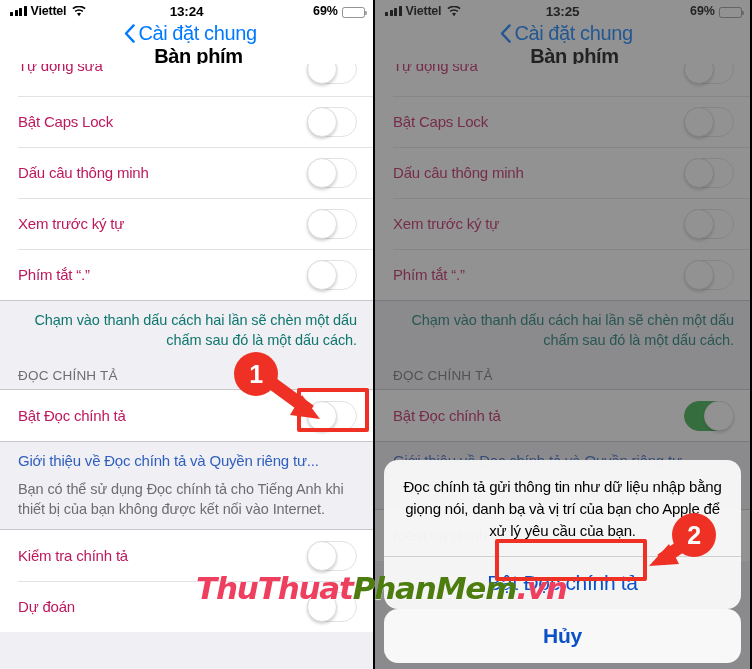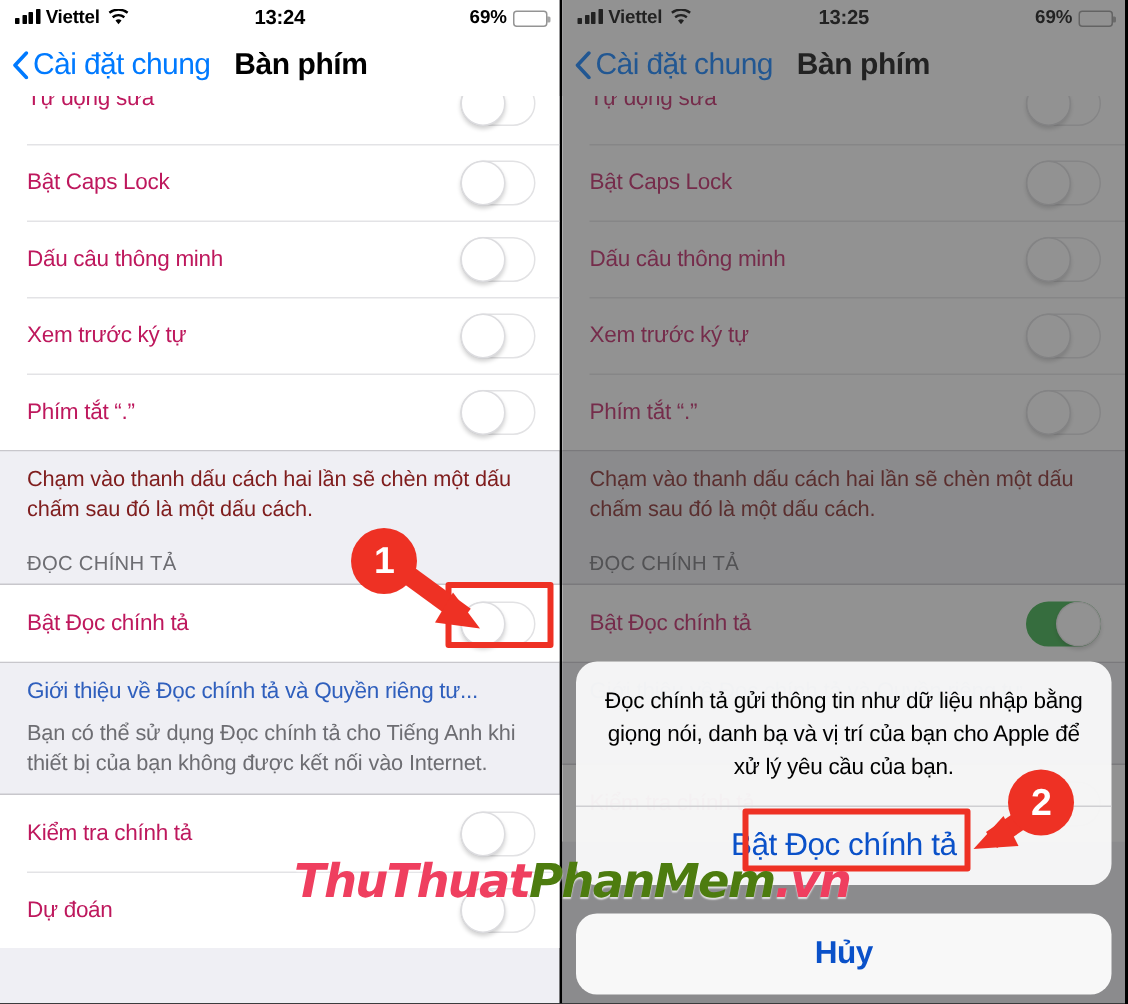--- a/index.html
+++ b/index.html
@@ -44,21 +44,21 @@
   .batt::after {
     content:""; position:absolute; right:-3px; top: 3px;
     width: 2px; height: 4px; border-radius: 0 1px 1px 0;
     background: rgba(0,0,0,.35);
   }
   .batt-fill { height: 100%; width: 69%; background: #ffd400; border-radius: 1px; }
 
   
   .navbar {
     height: 42px; background: #fff; display: flex; align-items: center;
-    padding-left: 8px; position: relative;
+    padding-left: 8px; position: relative; flex-direction: column;
   }
   .back { display: flex; align-items: center; color: #007aff; cursor: pointer; }
   .chev {
     width: 11px; height: 19px; margin-right: 3px; flex: none;
   }
   .back-label { font-size: 20px; letter-spacing: -.4px; color:#007aff; }
   .nav-title {
     font-size: 20px; font-weight: bold; color: #000; letter-spacing: -.3px;
     margin-left: 16px;
   }
@@ -85,22 +85,22 @@
   }
   .switch .knob {
     position: absolute; top: -1px; left: -1px;
     width: 30px; height: 30px; border-radius: 50%;
     background: #fff; border: 1px solid #dcdcdf;
     box-shadow: 0 2px 3px rgba(0,0,0,.18);
   }
   .switch.on { background: #2fab40; border-color: #2fab40; }
   .switch.on .knob { left: auto; right: -1px; border-color: rgba(0,0,0,.08); }
   .footer-text {
-    background: #efeff4; color: #7f1d1d; font-size: 14.5px; line-height: 20px;
-    padding: 9px 16px 8px 18px; letter-spacing: -.1px;
+    background: #efeff4; color: #0f766e; font-size: 14.5px; line-height: 20px;
+    padding: 9px 16px 8px 18px; letter-spacing: -.1px; text-align: right;
   }
   .section-header {
     background: #efeff4; color: #6d6d72; font-size: 13.5px;
     padding: 10px 0 6px 18px; letter-spacing: .2px;
   }
   .link-text {
     background: #efeff4; color: #2f5fbd; font-size: 15px;
     padding: 10px 16px 2px 18px; letter-spacing: -.2px;
   }
   .note-text {
@@ -111,21 +111,21 @@
 
   
   .dim {
     position: absolute; inset: 0; background: rgba(60,60,60,.56);
     pointer-events: none;
   }
 
   
   .alert-wrap {
     position: absolute; left: 0; right: 0; bottom: 6px;
-    display: flex; flex-direction: column; align-items: center; gap: 19px;
+    display: flex; flex-direction: column; align-items: center; gap: 0;
     padding: 0 9px;
   }
   .alert-card {
     width: 100%; background: rgba(249,249,249,.96); border-radius: 14px;
     overflow: hidden;
   }
   .alert-msg {
     padding: 16px 18px 14px; text-align: center;
     font-size: 15px; line-height: 22px; color: #000; letter-spacing: -.2px;
   }

